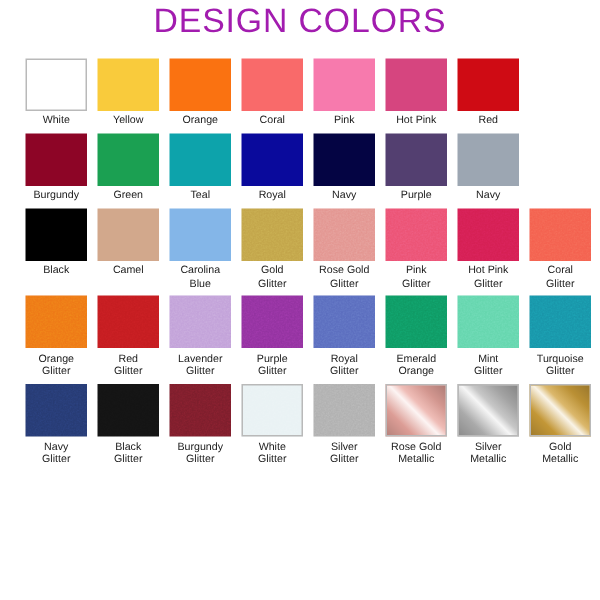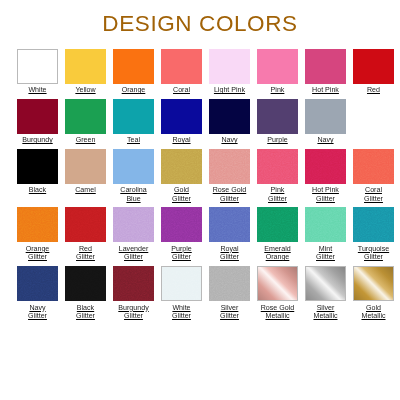--- a/index.html
+++ b/index.html
@@ -19,32 +19,31 @@
     width: 400px;
     height: 400px;
     background: #ffffff;
     box-sizing: border-box;
   }
   .title {
     text-align: center;
     font-size: 22.5px;
     font-weight: 400;
     letter-spacing: 0.6px;
-    color: #a16207;
+    color: #a21caf;
     margin: 0;
-    padding-top: 13px;
+    padding-top: 3px;
     line-height: 1;
     font-family: "Liberation Sans", sans-serif;
   }
   .grid {
     padding: 0 16px 0 17px;
     box-sizing: border-box;
     width: 400px;
     margin-top: 13px;
-    text-decoration: underline;
   }
   .row {
     display: flex;
     justify-content: flex-start;
     margin-bottom: 4px;
   }
   .cell {
     width: 41px;
     margin-right: 7px;
     display: flex;
@@ -96,24 +95,20 @@
         </div>
         <div class="cell">
           <div class="swatch" style="background: rgb(250, 114, 17);"></div>
           <div class="label">Orange</div>
         </div>
         <div class="cell">
           <div class="swatch" style="background: rgb(249, 106, 106);"></div>
           <div class="label">Coral</div>
         </div>
         <div class="cell">
-          <div class="swatch" style="background: rgb(249, 217, 246);"></div>
-          <div class="label">Light Pink</div>
-        </div>
-        <div class="cell">
           <div class="swatch" style="background: rgb(247, 122, 173);"></div>
           <div class="label">Pink</div>
         </div>
         <div class="cell">
           <div class="swatch" style="background: rgb(214, 69, 127);"></div>
           <div class="label">Hot Pink</div>
         </div>
         <div class="cell">
           <div class="swatch" style="background: rgb(207, 11, 20);"></div>
           <div class="label">Red</div>

